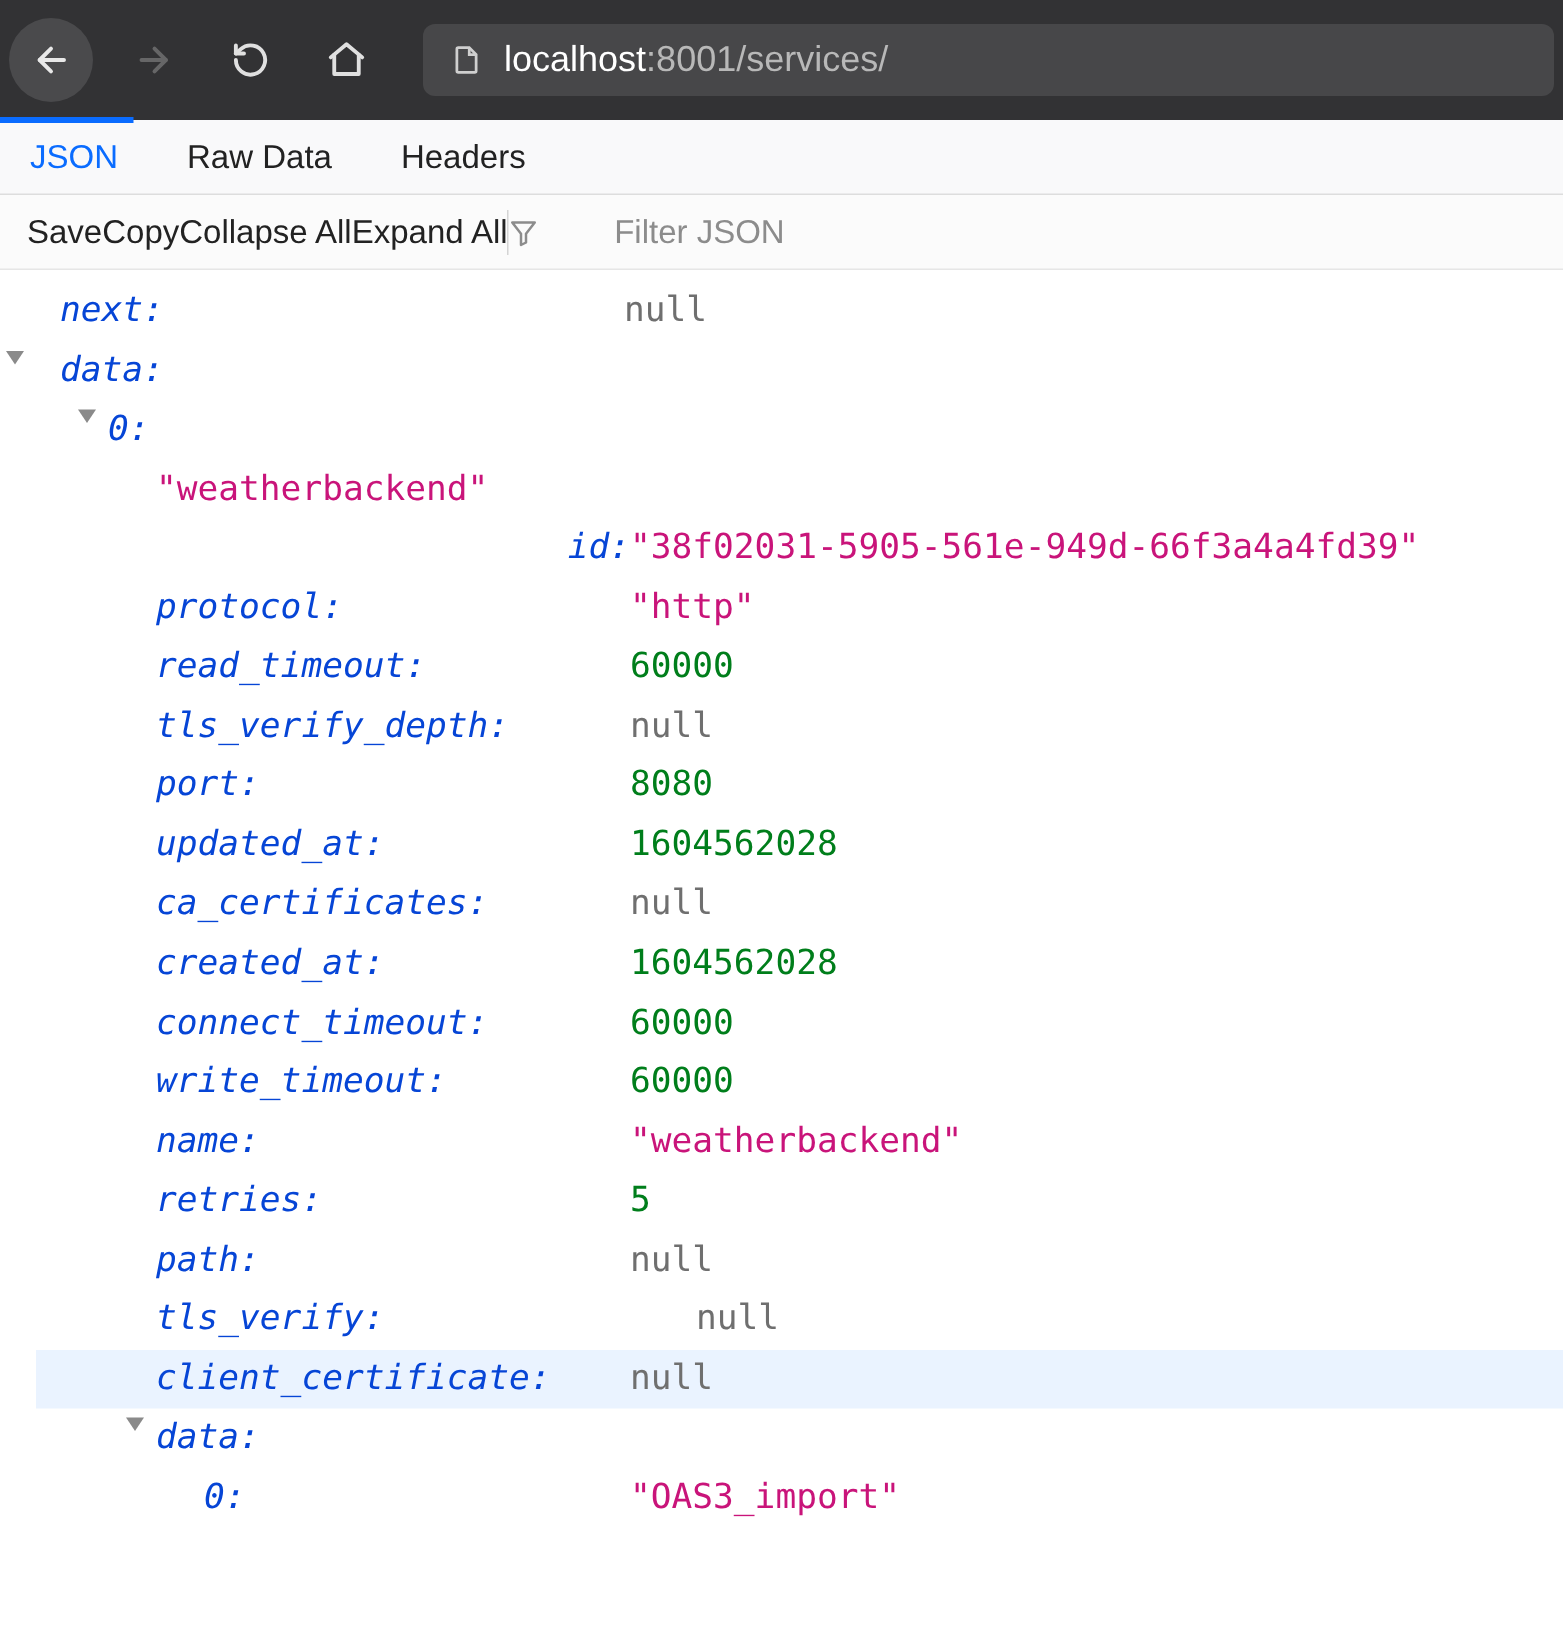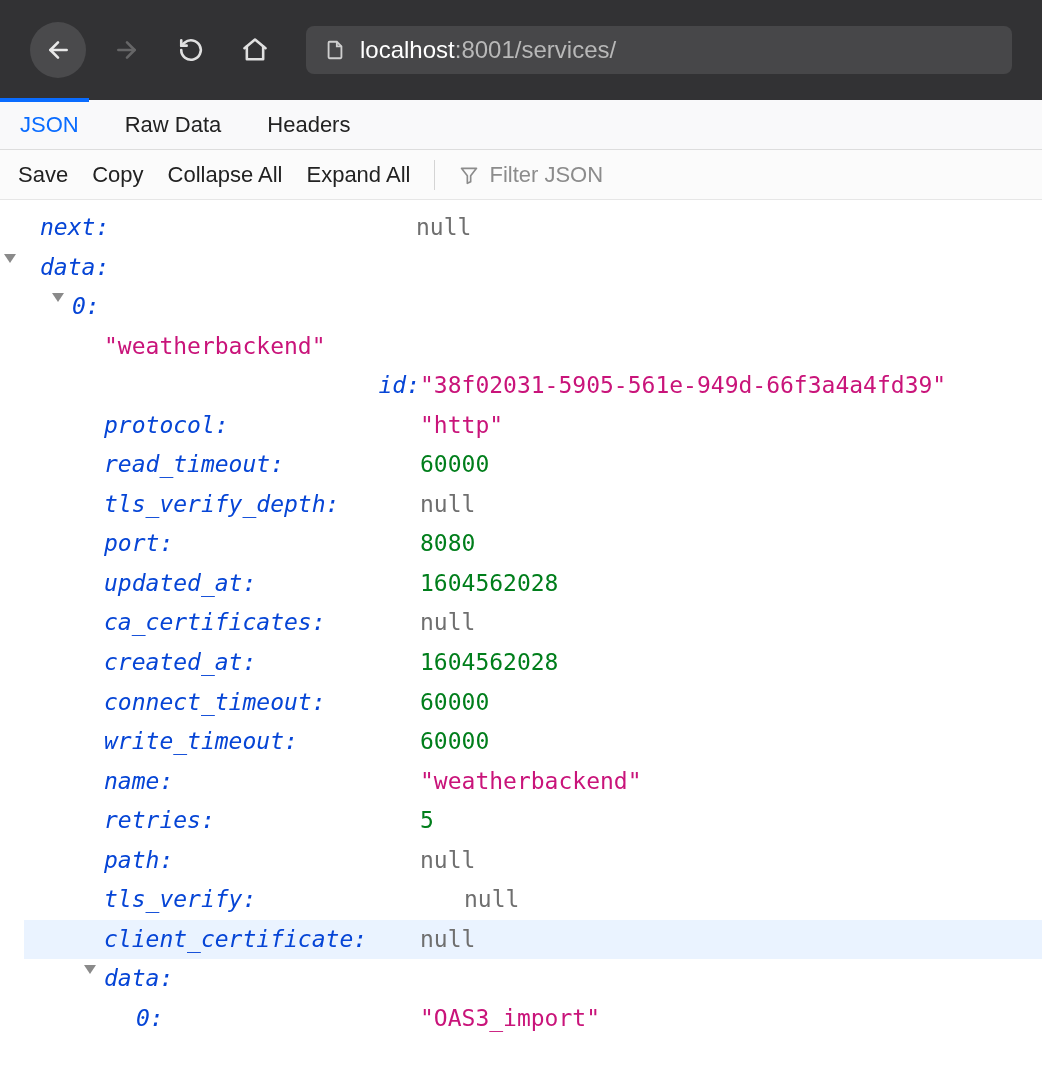--- a/index.html
+++ b/index.html
@@ -1,23 +1,23 @@
 <!DOCTYPE html>
 <html><head>
 <meta charset="utf-8">
 <style>
   * { box-sizing: border-box; margin: 0; padding: 0; }
   html, body { width: 1042px; height: 1084px; font-family: -apple-system, BlinkMacSystemFont, "Segoe UI", Helvetica, Arial, sans-serif; background: #fff; overflow: hidden; }
   
   .chrome {
-    height: 100px;
+    height: 80px;
     background: #323234;
     display: flex;
     align-items: center;
-    padding: 0 30px;
+    padding: 0 6px;
     gap: 22px;
   }
   .nav-btn {
     width: 46px; height: 46px;
     display: flex; align-items: center; justify-content: center;
     color: #d0d0d0;
     border-radius: 50%;
   }
   .nav-btn.back-circle {
     background: #4a4a4c;
@@ -64,29 +64,28 @@
     height:4px;
     background:#0a6cff;
   }
   
   .toolbar {
     display: flex;
     align-items: center;
     height: 50px;
     border-bottom: 1px solid #e6e6e6;
     padding: 0 18px;
-    gap: 24px;
     font-size: 22px;
     color: #222;
     background:#fbfbfb;
   }
   .toolbar .btn { cursor: pointer; }
   .toolbar .divider { width:1px; height:30px; background:#d4d4d4; }
   .filter-wrap { display:flex; align-items:center; gap:10px; color:#888; }
-  .filter-input { border:none; outline:none; font-size:22px; color:#444; background:transparent; }
+  .filter-input { border:none; outline:none; font-size:22px; color:#444; background:transparent;margin-left:40px; }
   .filter-input::placeholder { color:#8c8c8c; }
   
   .json {
     font-family: ui-monospace, SFMono-Regular, Menlo, Monaco, Consolas, monospace;
     font-size: 23px;
     padding: 8px 0 40px 24px;
     line-height: 1.72;
   }
   .row { display:flex; position:relative; }
   .row.hl { background:#eaf3ff; }

